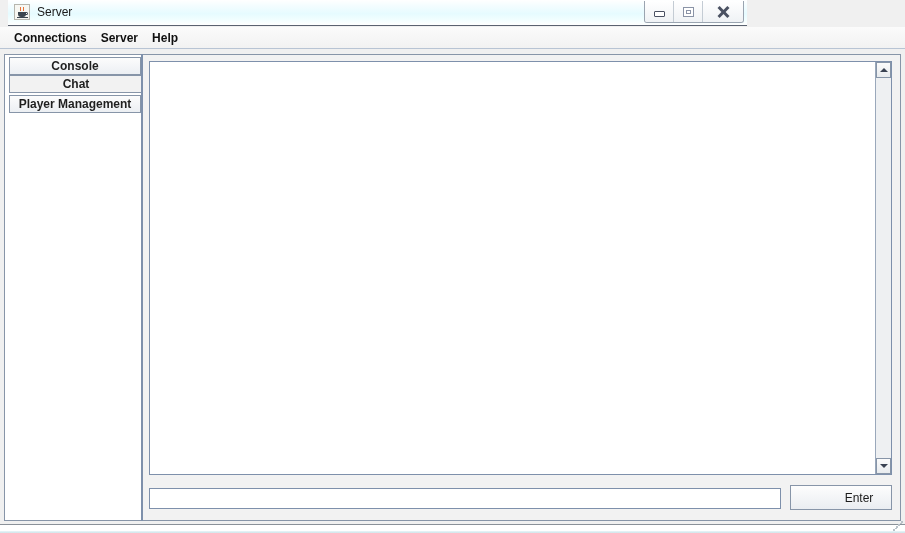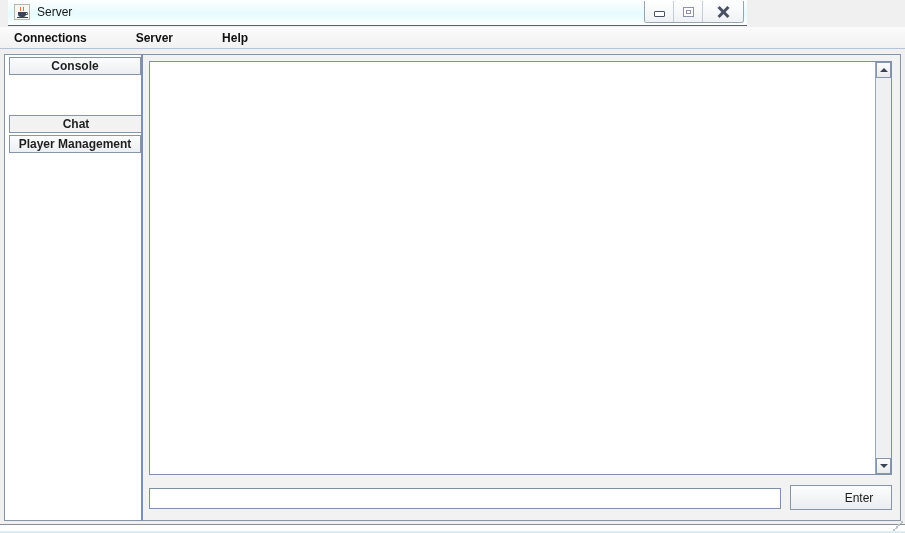--- a/index.html
+++ b/index.html
@@ -161,21 +161,20 @@
     position: absolute;
     left: 0; top: 27px;
     width: 905px;
     height: 22px;
     background: linear-gradient(to bottom, #fbfbfb, #f2f2f2);
     border-bottom: 1px solid #b8c4d4;
     box-sizing: border-box;
     display: flex;
     align-items: center;
     padding-left: 7px;
-    gap: 35px;
   }
   .menu-item {
     font-size: 12px;
     color: #101010;
     font-weight: bold;
     padding: 2px 7px;
     white-space: nowrap;
     cursor: default;
   }
 
@@ -228,21 +227,21 @@
   }
   .tab.selected {
     background: #f2f2f2;
     border-top: 1px solid #8795a8;
     border-bottom: 1px solid #8795a8;
     border-left: 1px solid #8795a8;
     border-right: none;
     margin-right: -1px;
   }
   .tab-console { top: 2px; }
-  .tab-chat    { top: 2px; margin-top: 40px; }
+  .tab-chat    { top: 2px; }
   .tab-player  { top: 4px; }
 
   
   .tab-divider {
     position: absolute;
     left: 137px; top: 0;
     width: 2px;
     height: 467px;
     background: #7e90ab;
   }

